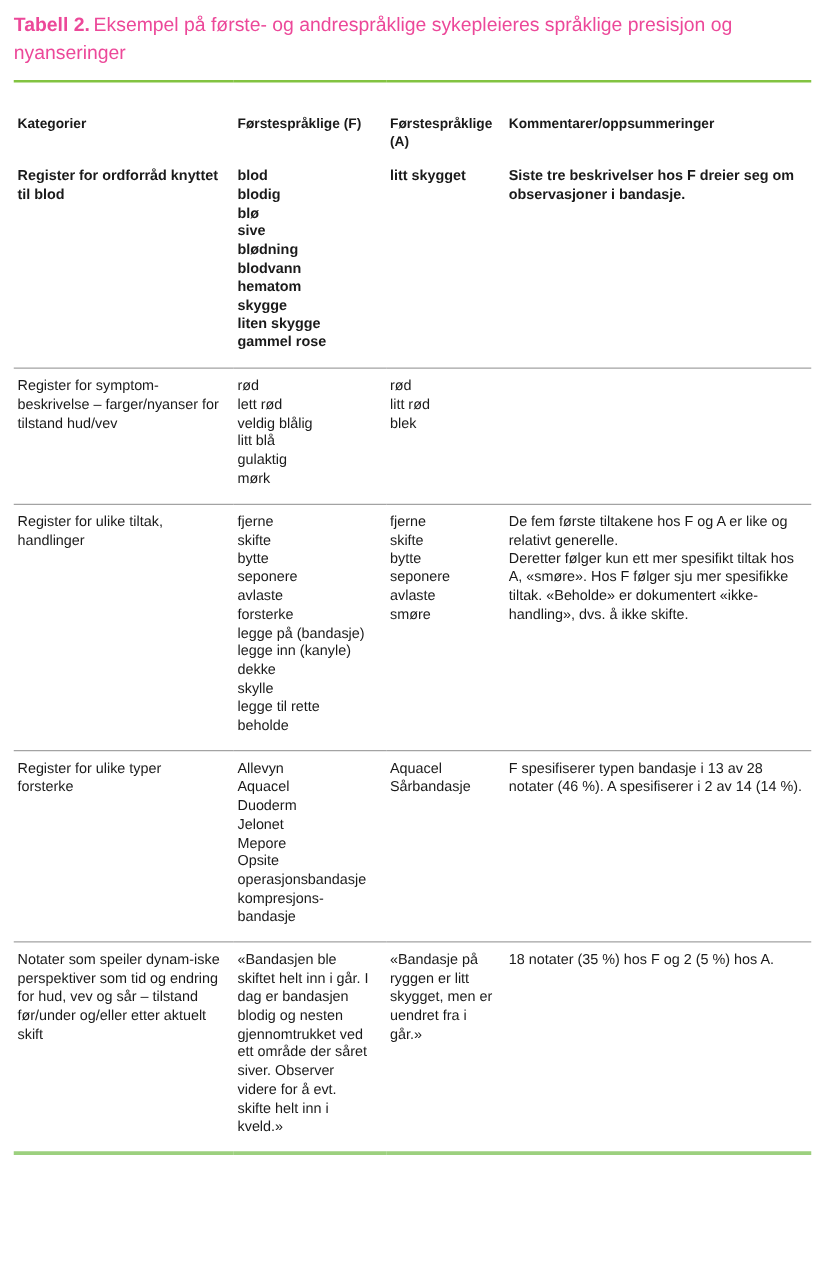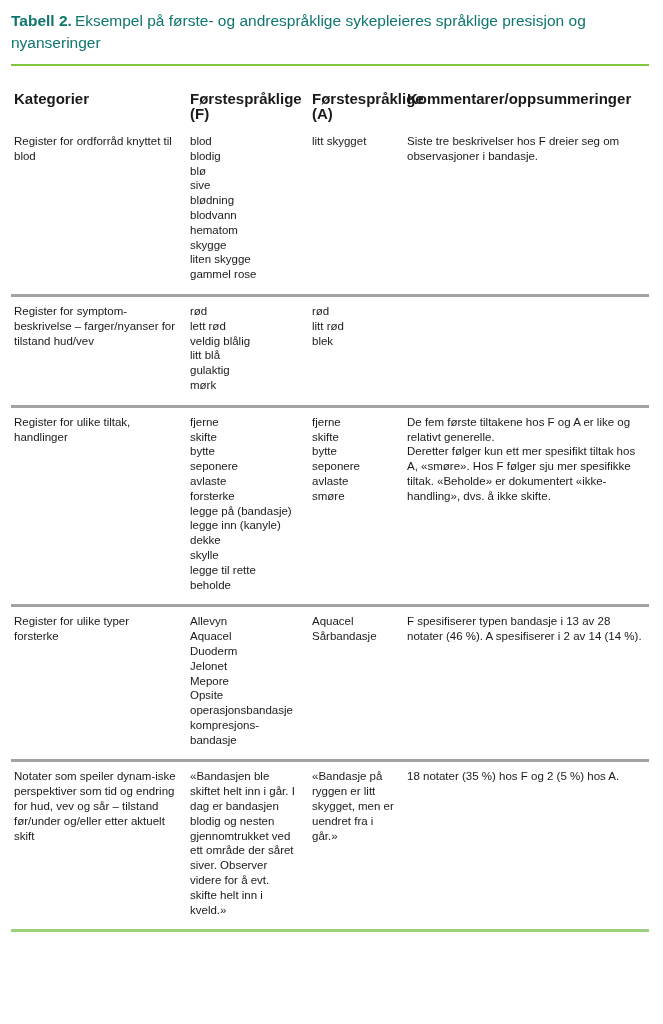--- a/index.html
+++ b/index.html
@@ -15,60 +15,60 @@
     box-sizing: border-box;
     padding: 8px 12px 20px 11px;
     background: #ffffff;
   }
   .title {
     font-size: 15.5px;
     font-weight: 400;
     line-height: 22px;
     margin: 2px 0 0 0;
     max-width: 602px;
-    color: #0f766e;
+    color: #ec4899;
   }
   .title-label {
     font-weight: 700;
     margin-right: 3px;
   }
   table.data-table {
     border-collapse: collapse;
     table-layout: fixed;
     width: 638px;
     margin-top: 10px;
     border-top: 2px solid #82c341;
     border-bottom: 3px solid #9cd07e;
   }
   col.c1 { width: 176px; }
   col.c2 { width: 122px; }
   col.c3 { width: 95px;  }
   col.c4 { width: 245px; }
   th {
     text-align: left;
     vertical-align: top;
-    font-size: 15px;
+    font-size: 11px;
     font-weight: 700;
     line-height: 14.5px;
     padding: 26px 8px 6px 3px;
     color: #1a1a1a;
   }
   td {
     vertical-align: top;
     font-size: 11.5px;
     line-height: 14.8px;
     padding: 7px 10px 12px 3px;
     white-space: pre-line;
     color: #1a1a1a;
   }
   th.col-cat, td.col-cat { padding-right: 11px; }
   th.col-c3, td.col-c3 { padding-right: 4px; }
   th.col-com, td.col-com { padding-right: 2px; margin-left: 28px; }
-  tbody tr { border-top: 3px solid #a3a3a3; }
-  tbody tr.first-row { border-top: none; }
+  tbody tr { border-top: 1px solid #a3a3a3; }
+  tbody tr.first-row { border-top: none; font-weight: bold; }
 </style>
 </head>
 <body>
 
 <div class="page">
 
   <h2 class="title"><span class="title-label">Tabell 2.</span><span>Eksempel på første- og andrespråklige sykepleieres språklige presisjon og nyanseringer</span></h2>
 
   <table class="data-table">
     <colgroup>

